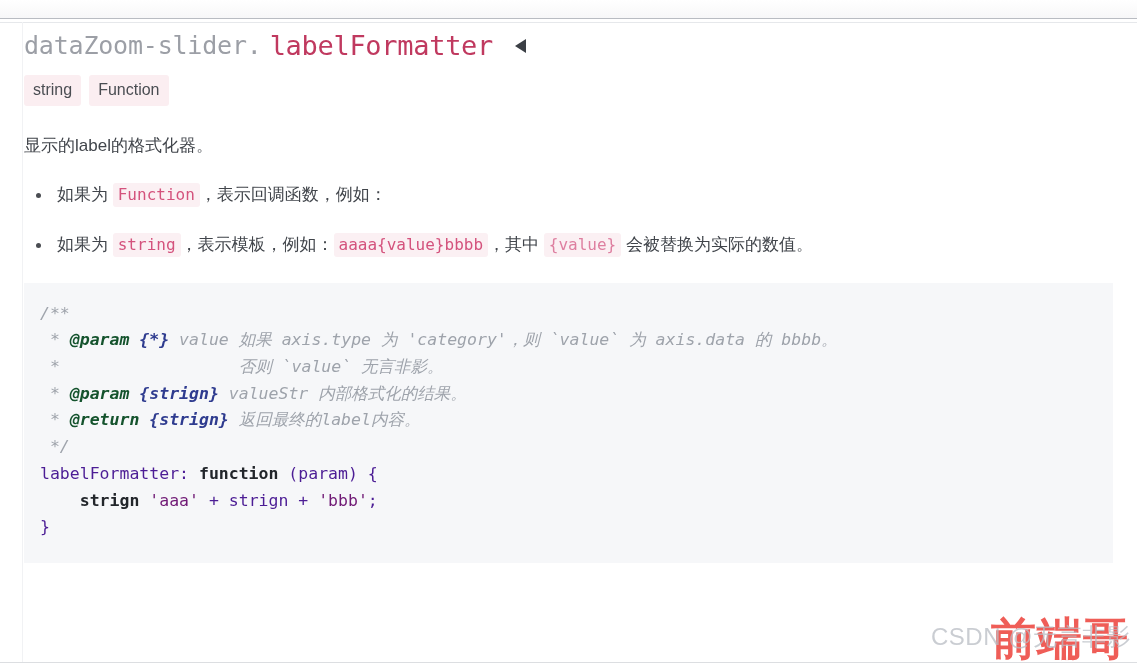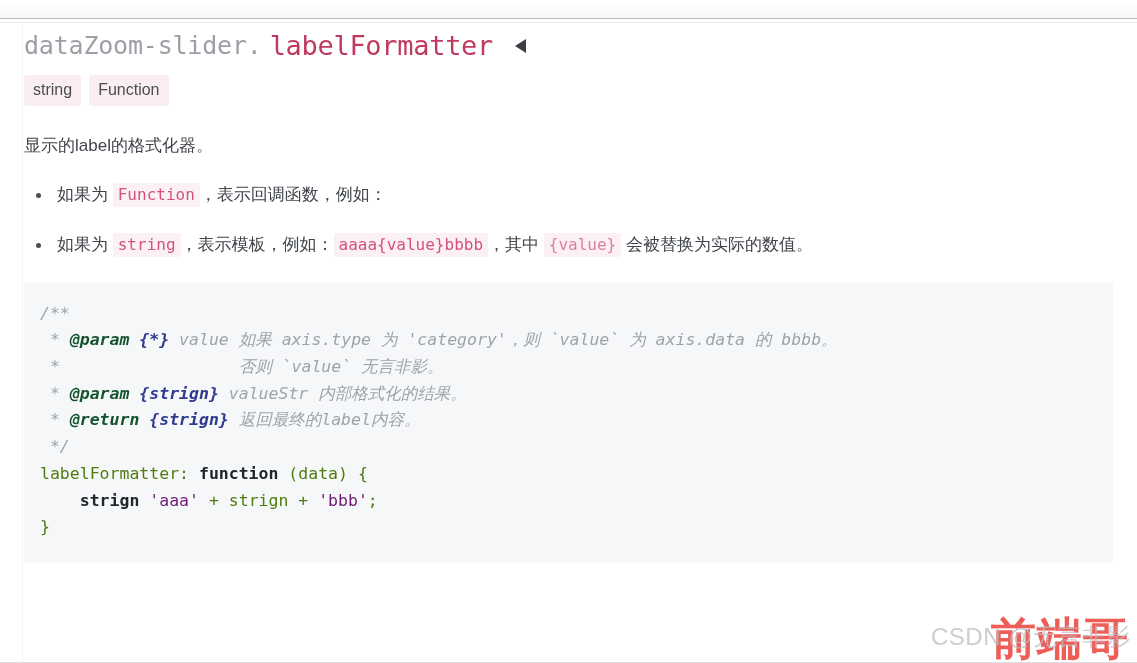--- a/index.html
+++ b/index.html
@@ -139,21 +139,21 @@
     line-height: 1.62;
     color: #3d4045;
     white-space: pre;
     overflow: hidden;
   }
   .cmt { color: #9ea3ab; font-style: italic; }
   .cmt-tag { color: #14532d; font-style: italic; font-weight: bold; margin-top: 18px; }
   .cmt-type { color: #2e3b8f; font-style: italic; font-weight: bold; }
   .kw { color: #22262b; font-weight: bold; }
   .str { color: #701a75; }
-  .plain { color: #4d7c0f; }
+  .plain { color: #4c1d95; }
 
   
   .watermark {
     position: absolute;
     right: 8px;
     bottom: 2px;
     text-align: center;
     pointer-events: none;
     user-select: none;
   }
@@ -218,21 +218,21 @@
       <li><span>如果为 <code class="inline">Function</code>，表示回调函数，例如：</span></li>
       <li><span>如果为 <code class="inline">string</code>，表示模板，例如：<code class="inline">aaaa{value}bbbb</code>，其中 <code class="inline soft">{value}</code> 会被替换为实际的数值。</span></li>
     </ul>
 
     <pre class="codeblock"><span class="cmt">/**</span>
 <span class="cmt"> * </span><span class="cmt-tag">@param</span><span class="cmt"> </span><span class="cmt-type">{*}</span><span class="cmt"> value 如果 axis.type 为 'category'，则 `value` 为 axis.data 的 bbbb。</span>
 <span class="cmt"> *                  否则 `value` 无言非影。</span>
 <span class="cmt"> * </span><span class="cmt-tag">@param</span><span class="cmt"> </span><span class="cmt-type">{strign}</span><span class="cmt"> valueStr 内部格式化的结果。</span>
 <span class="cmt"> * </span><span class="cmt-tag">@return</span><span class="cmt"> </span><span class="cmt-type">{strign}</span><span class="cmt"> 返回最终的label内容。</span>
 <span class="cmt"> */</span>
-<span class="plain">labelFormatter: </span><span class="kw">function</span><span class="plain"> (data) {</span>
+<span class="plain">labelFormatter: </span><span class="kw">function</span><span class="plain"> (param) {</span>
 <span class="plain">    </span><span class="kw">strign</span><span class="plain"> </span><span class="str">'aaa'</span><span class="plain"> + strign + </span><span class="str">'bbb'</span><span class="plain">;</span>
 <span class="plain">}</span></pre>
 
   </div>
 
   <div class="watermark">
     <div class="wm-big">前端哥</div>
   </div>
   <div class="wm-small">CSDN @无言非影</div>
   <div class="bottom-rule"></div>

